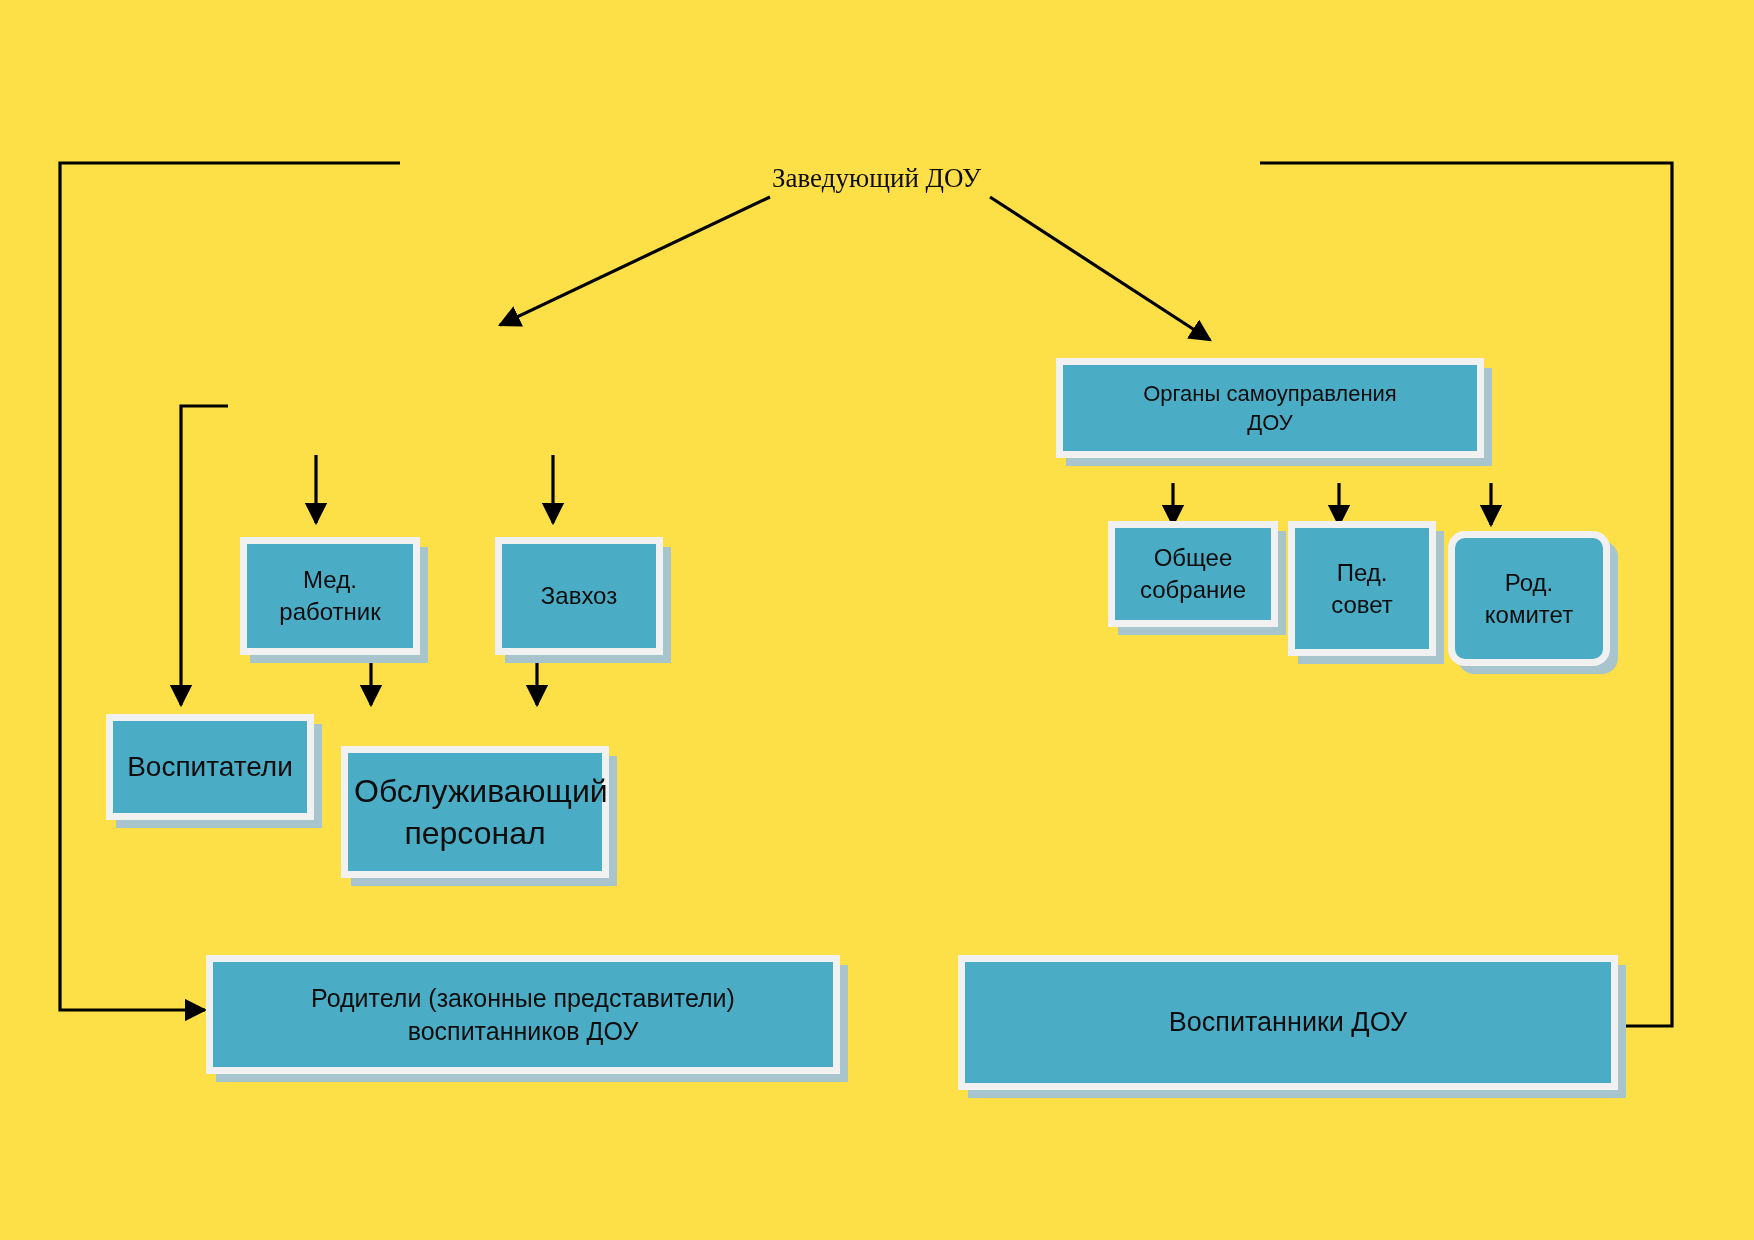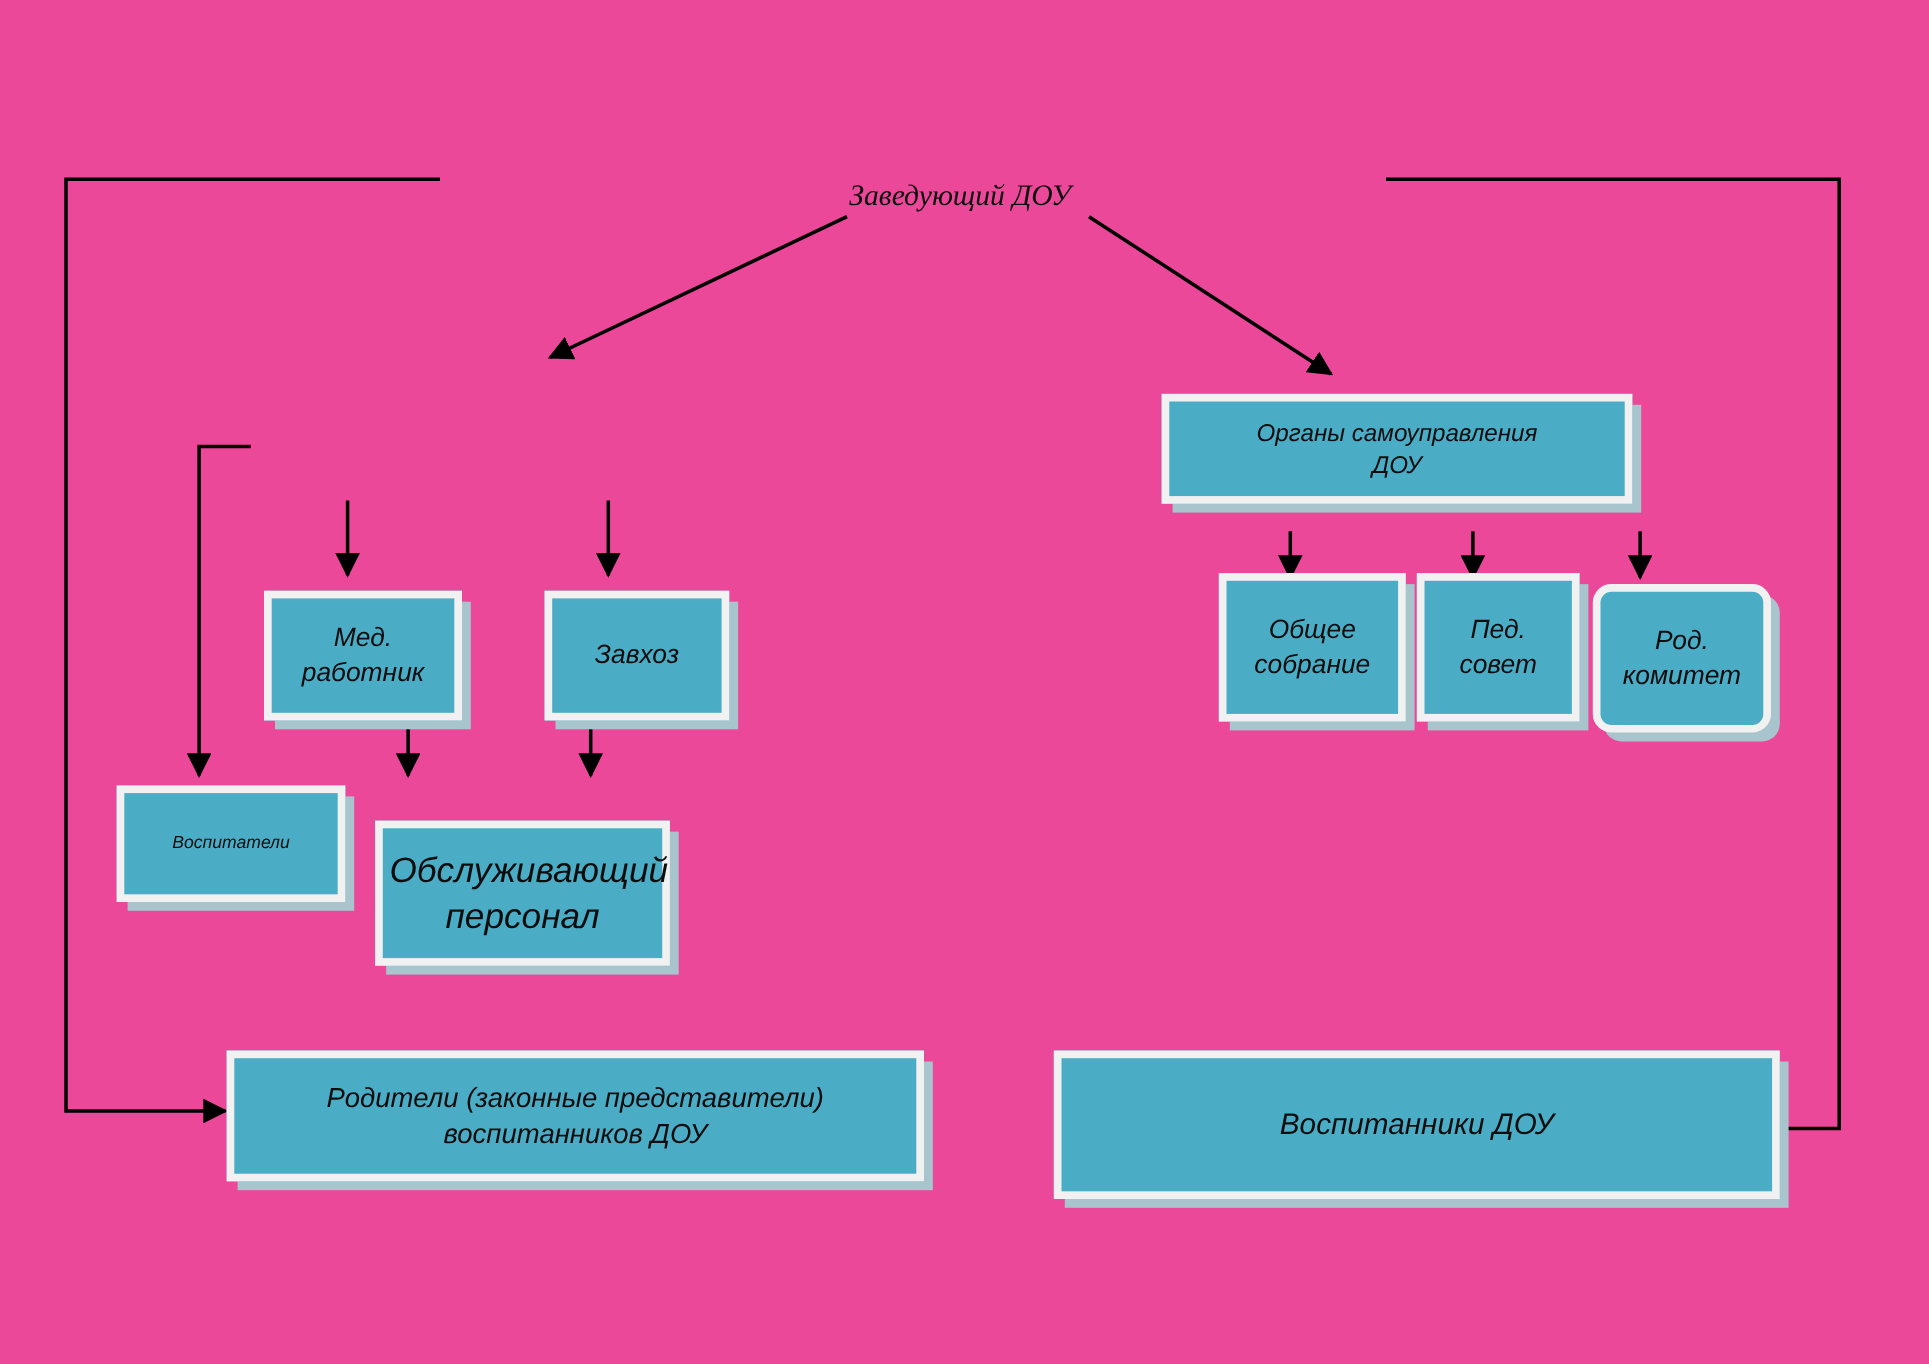--- a/index.html
+++ b/index.html
@@ -4,24 +4,23 @@
 <style>
   html, body {
     margin: 0;
     padding: 0;
     background: #ffffff;
   }
   #stage {
     position: relative;
     width: 1754px;
     height: 1240px;
-    background: #ec4899;
+    background: #fde047;
     overflow: hidden;
     font-family: "Liberation Sans", sans-serif;
-    font-style: italic;
   }
   #wires {
     position: absolute;
     left: 0; top: 0;
     width: 1754px;
     height: 1240px;
     pointer-events: none;
   }
   .node {
     position: absolute;
@@ -96,36 +95,36 @@
 
   <div class="node" style="left:240px; top:537px; width:180px; height:118px; font-size:24px;justify-content:flex-end;">
     <span class="txt">Мед.
 работник</span>
   </div>
 
   <div class="node" style="left:495px; top:537px; width:168px; height:118px; font-size:24px;">
     <span class="txt">Завхоз</span>
   </div>
 
-  <div class="node" style="left:1108px; top:521px; width:170px; height:135px; font-size:24px;">
+  <div class="node" style="left:1108px; top:521px; width:170px; height:106px; font-size:24px;">
     <span class="txt">Общее
 собрание</span>
   </div>
 
   <div class="node" style="left:1288px; top:521px; width:148px; height:135px; font-size:24px;">
     <span class="txt">Пед.
 совет</span>
   </div>
 
   <div class="node" style="left:1448px; top:531px; width:162px; height:135px; font-size:24px;border-radius:17px;">
     <span class="txt">Род.
 комитет</span>
   </div>
 
-  <div class="node" style="left:106px; top:714px; width:208px; height:106px; font-size:16px;">
+  <div class="node" style="left:106px; top:714px; width:208px; height:106px; font-size:28px;">
     <span class="txt">Воспитатели</span>
   </div>
 
   <div class="node" style="left:341px; top:746px; width:268px; height:132px; font-size:32px;">
     <span class="txt">Обслуживающий
 персонал</span>
   </div>
 
   <div class="node" style="left:206px; top:955px; width:634px; height:119px; font-size:25px;">
     <span class="txt">Родители (законные представители)

